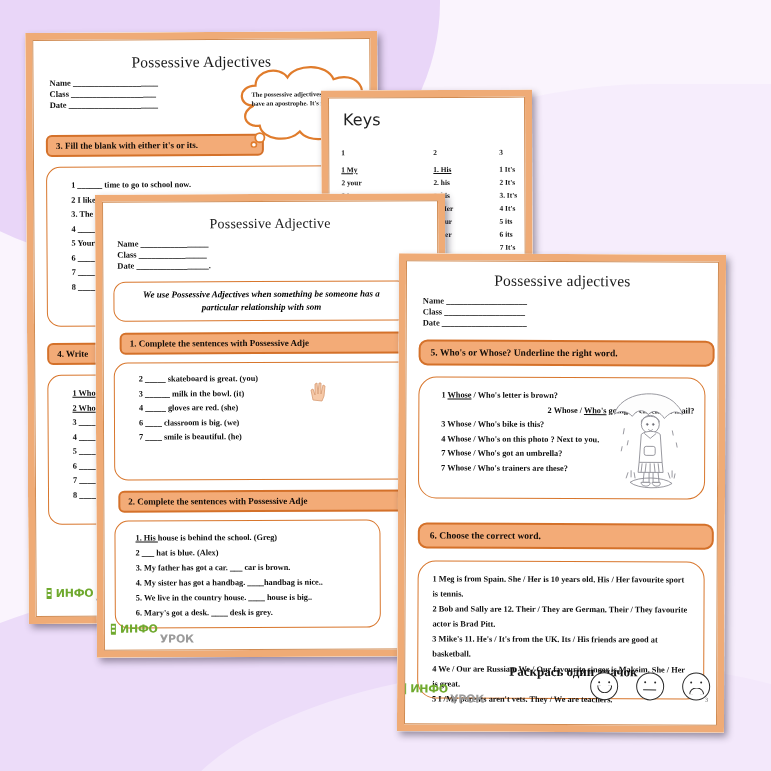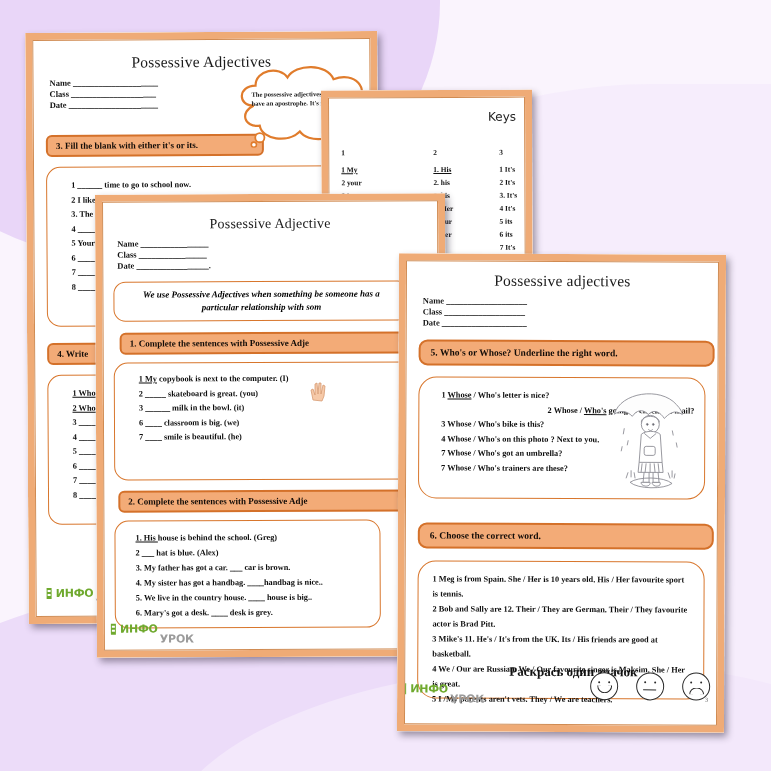--- a/index.html
+++ b/index.html
@@ -126,21 +126,21 @@
   .cloud .txt{
     position:absolute;left:0;top:0;width:100%;height:100%;
     display:flex;align-items:center;justify-content:center;
     text-align:center;font-size:6.6px;font-weight:bold;line-height:9px;
     color:#141414;padding:0 14px;box-sizing:border-box;
   }
 
   
   .keys-title{
     font-family:"DejaVu Sans", sans-serif;
-    font-size:12px;color:#222;font-weight:400;margin:6px 0 8px 6px;text-align:right;
+    font-size:16px;color:#222;font-weight:400;margin:6px 0 8px 6px;
   }
   .keycol{position:absolute;font-size:7.4px;font-weight:bold;color:#121212;line-height:13px;}
   .keycol .hdr{font-weight:bold;margin-bottom:4px;}
   .keycol .ki{white-space:nowrap;}
   .keyblock{position:absolute;font-size:6.4px;font-weight:bold;color:#121212;line-height:8.6px;}
 
   
   .logo{
     position:absolute;
     font-family:"DejaVu Sans", sans-serif;
@@ -319,23 +319,23 @@
           <div>Name ________________</div>
           <div>Class ________________</div>
           <div>Date _________________.</div>
         </div>
 
         <div class="italicbox" style="margin-top:10px;width:296px;">We use Possessive Adjectives when something be someone has a particular relationship with som</div>
 
         <div class="bar" style="width:290px;margin-top:11px;margin-left:6px;">1. Complete the sentences with Possessive Adje</div>
 
         <div class="panel" style="margin-top:8px;height:118px;padding-top:9px;">
-          <div class="qline" style="padding-left:14px;"><u>1  My</u><span> copybook is next to the computer. (I)</span></div>
           <div class="qline" style="padding-left:14px;">2 _____  skateboard is great. (you)</div>
           <div class="qline" style="padding-left:14px;">3 ______ milk in the bowl. (it)</div>
+          <div class="qline" style="padding-left:14px;">4 _____ gloves are red. (she)</div>
           <div class="qline" style="padding-left:14px;">6 ____ classroom is big. (we)</div>
           <div class="qline" style="padding-left:14px;">7 ____ smile is beautiful. (he)</div>
         </div>
 
         <div class="bar" style="width:300px;margin-top:10px;margin-left:4px;">2. Complete the sentences with Possessive Adje</div>
 
         <div class="panel" style="margin-top:8px;width:266px;margin-left:0;padding-top:9px;padding-right:6px;">
           <div class="qline wrapping" style="padding-left:10px;"><u>1. His </u><span>house is behind the school. (Greg)</span></div>
           <div class="qline wrapping" style="padding-left:10px;">2 ___  hat is blue. (Alex)</div>
           <div class="qline wrapping" style="padding-left:10px;">3. My father has got a car. ___ car is brown.</div>
@@ -369,21 +369,21 @@
 
         <div class="namebox" style="margin-top:4px;">
           <div>Name ___________________</div>
           <div>Class ___________________</div>
           <div>Date ____________________</div>
         </div>
 
         <div class="bar rounder" style="width:296px;margin-top:11px;font-size:9.5px;padding:6px 10px;">5. Who's or Whose? Underline the right word.</div>
 
         <div class="panel tight" style="margin-top:11px;height:122px;padding-top:11px;position:relative;">
-          <div class="qline" style="padding-left:12px;"><span>1 </span><u>Whose</u><span> / Who's  letter is nice?</span></div>
+          <div class="qline" style="padding-left:12px;"><span>1 </span><u>Whose</u><span> / Who's  letter is brown?</span></div>
           <div class="qline" style="padding-left:12px;text-align:right;"><span>2 Whose / </span><u>Who's</u><span> going to check the mail?</span></div>
           <div class="qline" style="padding-left:12px;">3 Whose / Who's bike is this?</div>
           <div class="qline" style="padding-left:12px;">4 Whose / Who's on this photo ? Next to you.</div>
           <div class="qline" style="padding-left:12px;">7  Whose / Who's got an umbrella?</div>
           <div class="qline" style="padding-left:12px;">7 Whose / Who's trainers are these?</div>
 
           <div style="position:absolute;right:14px;top:6px;width:82px;height:108px;">
             <svg viewBox="0 0 82 108" width="82" height="108">
               <g fill="none" stroke="#8d8d95" stroke-width="0.9" stroke-linejoin="round">
                 <path d="M6 30 C12 8 52 2 68 20 C72 24 74 28 74 30 C66 24 60 30 56 34 C52 28 46 24 40 30 C34 24 28 26 24 32 C18 26 12 26 6 30 Z" fill="#fdfdfd"></path>

